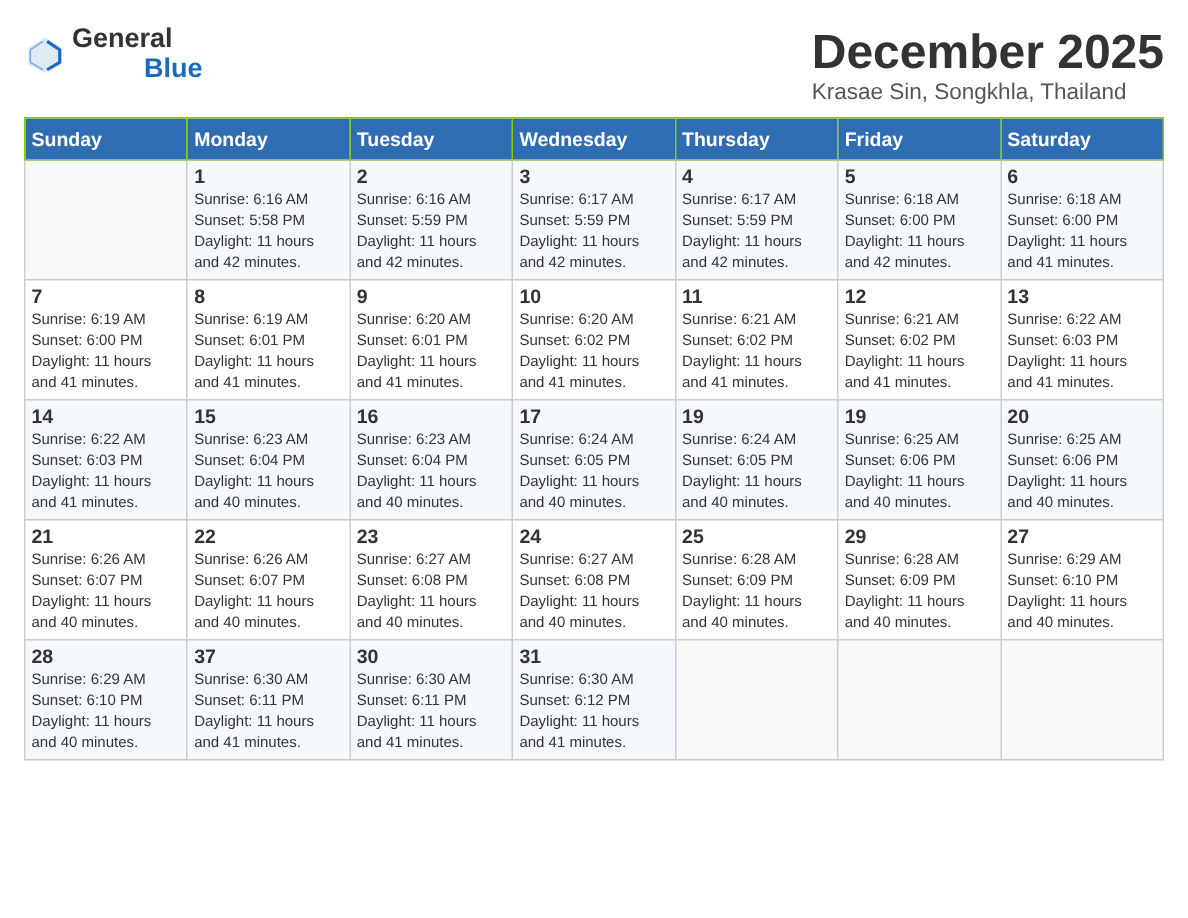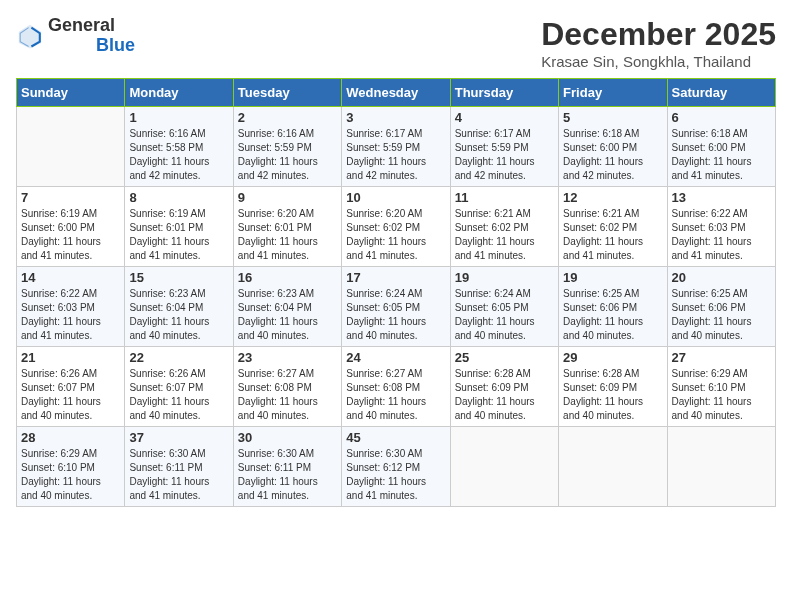--- a/index.html
+++ b/index.html
@@ -246,21 +246,21 @@
         </td>
         <td>
           <span class="day-number">37</span>
           <div class="day-info">Sunrise: 6:30 AM<br>Sunset: 6:11 PM<br>Daylight: 11 hours<br>and 41 minutes.</div>
         </td>
         <td>
           <span class="day-number">30</span>
           <div class="day-info">Sunrise: 6:30 AM<br>Sunset: 6:11 PM<br>Daylight: 11 hours<br>and 41 minutes.</div>
         </td>
         <td>
-          <span class="day-number">45</span>
+          <span class="day-number">31</span>
           <div class="day-info">Sunrise: 6:30 AM<br>Sunset: 6:12 PM<br>Daylight: 11 hours<br>and 41 minutes.</div>
         </td>
         <td class="empty-cell"></td>
         <td class="empty-cell"></td>
         <td class="empty-cell"></td>
       </tr>
     </tbody>
 </table>
 
 </body></html>

